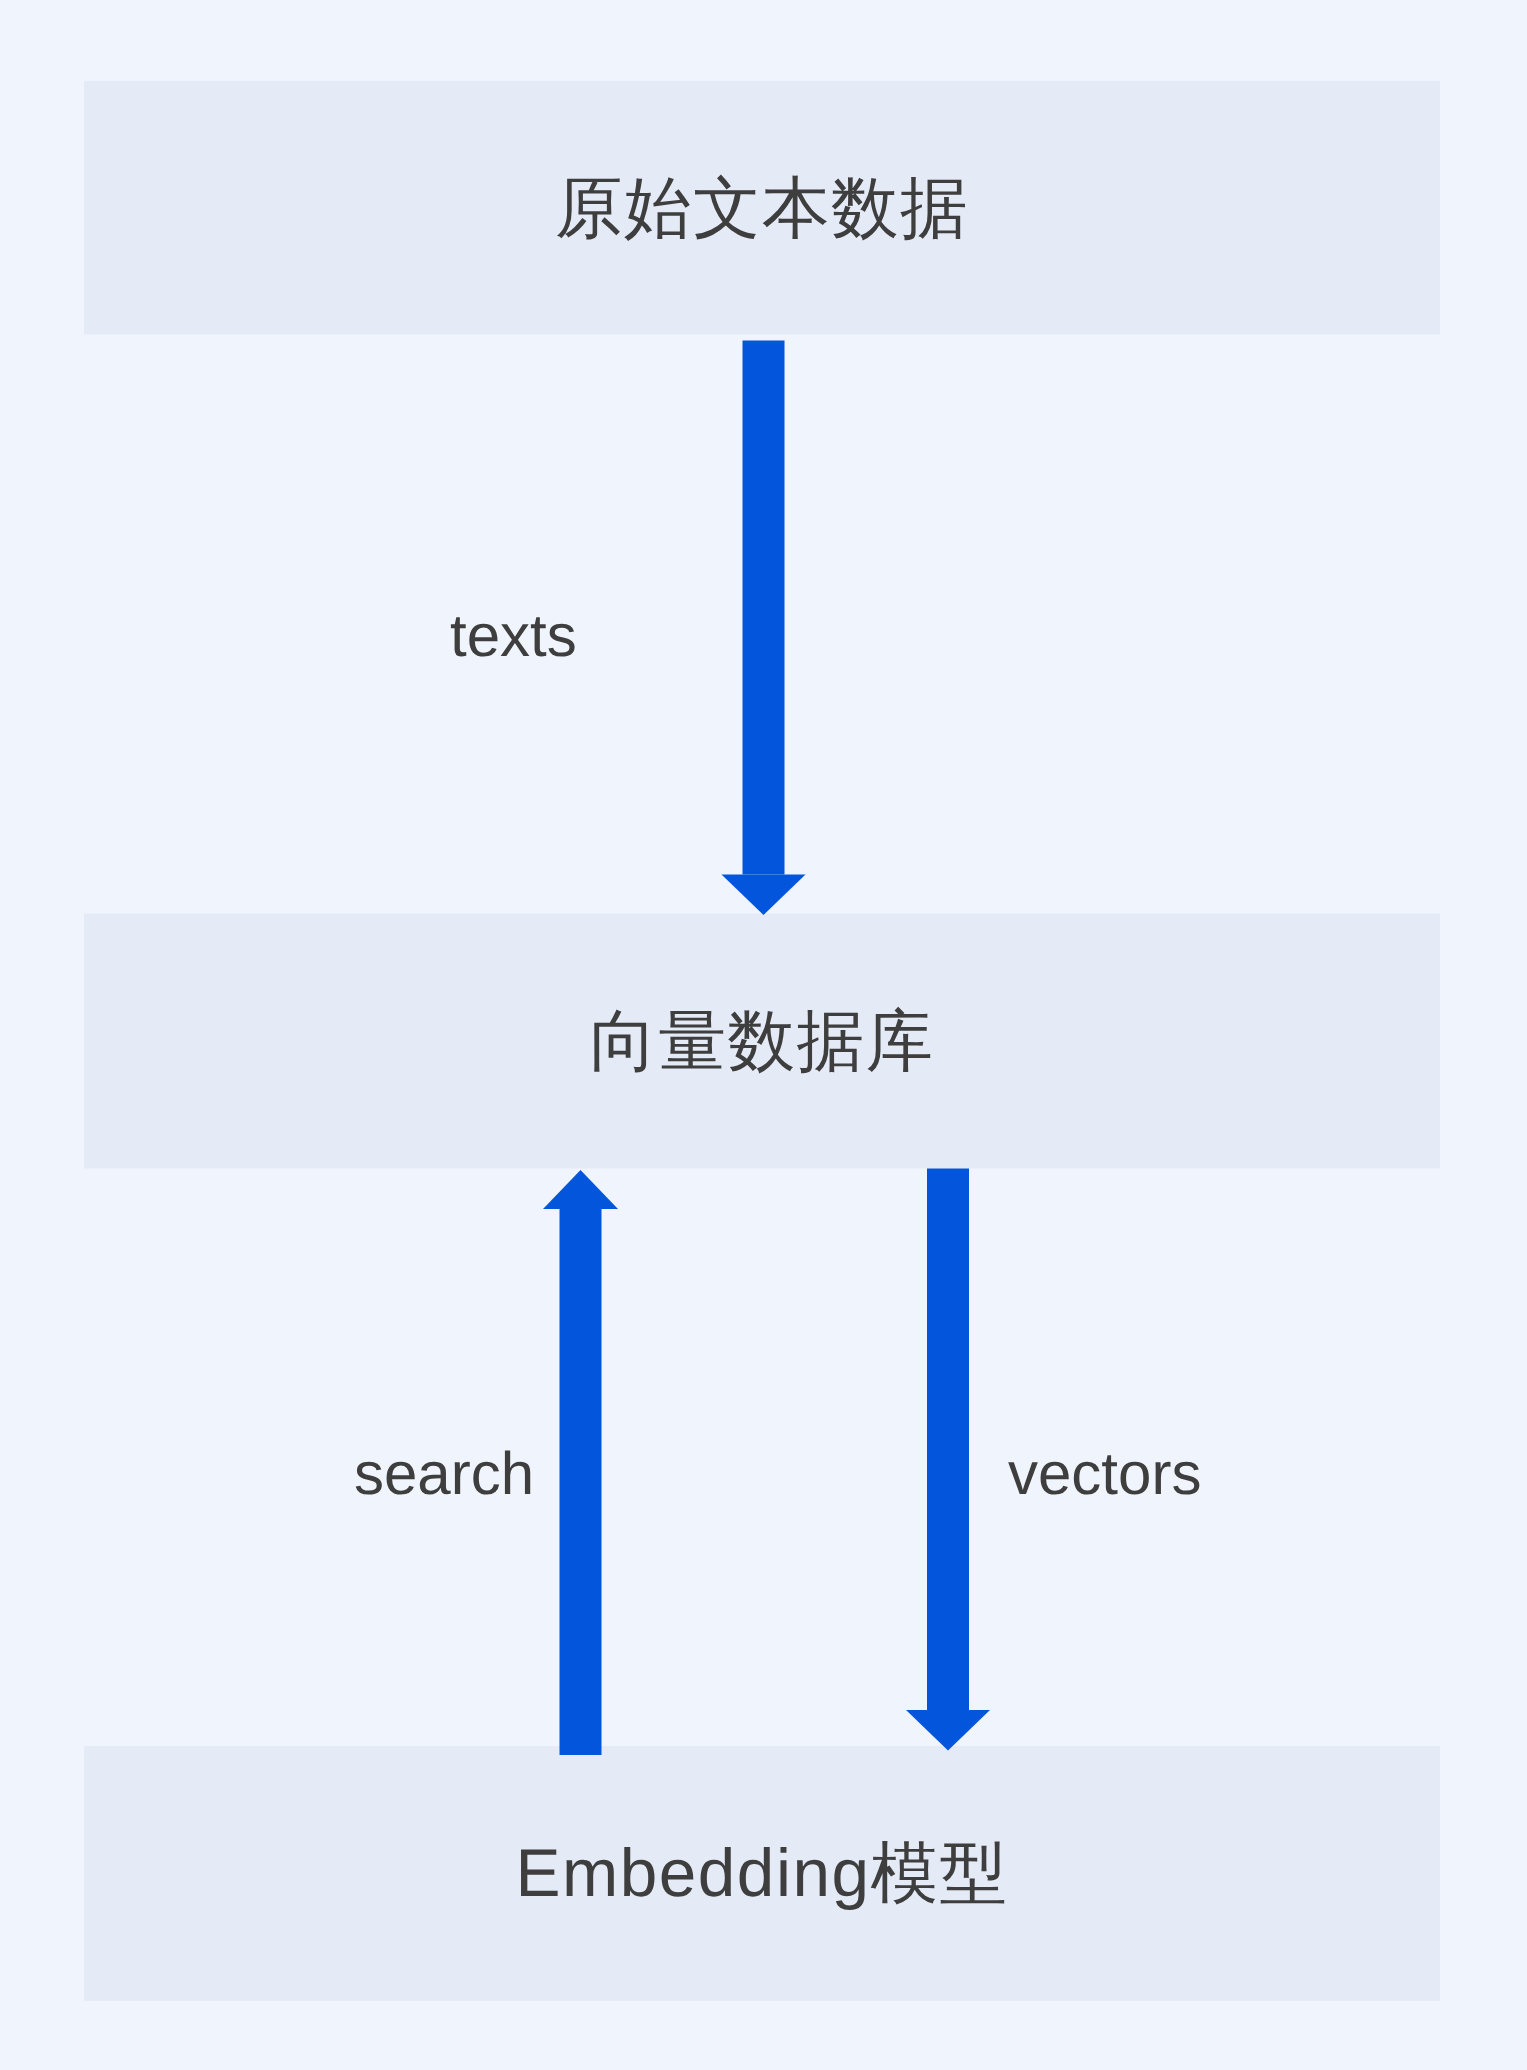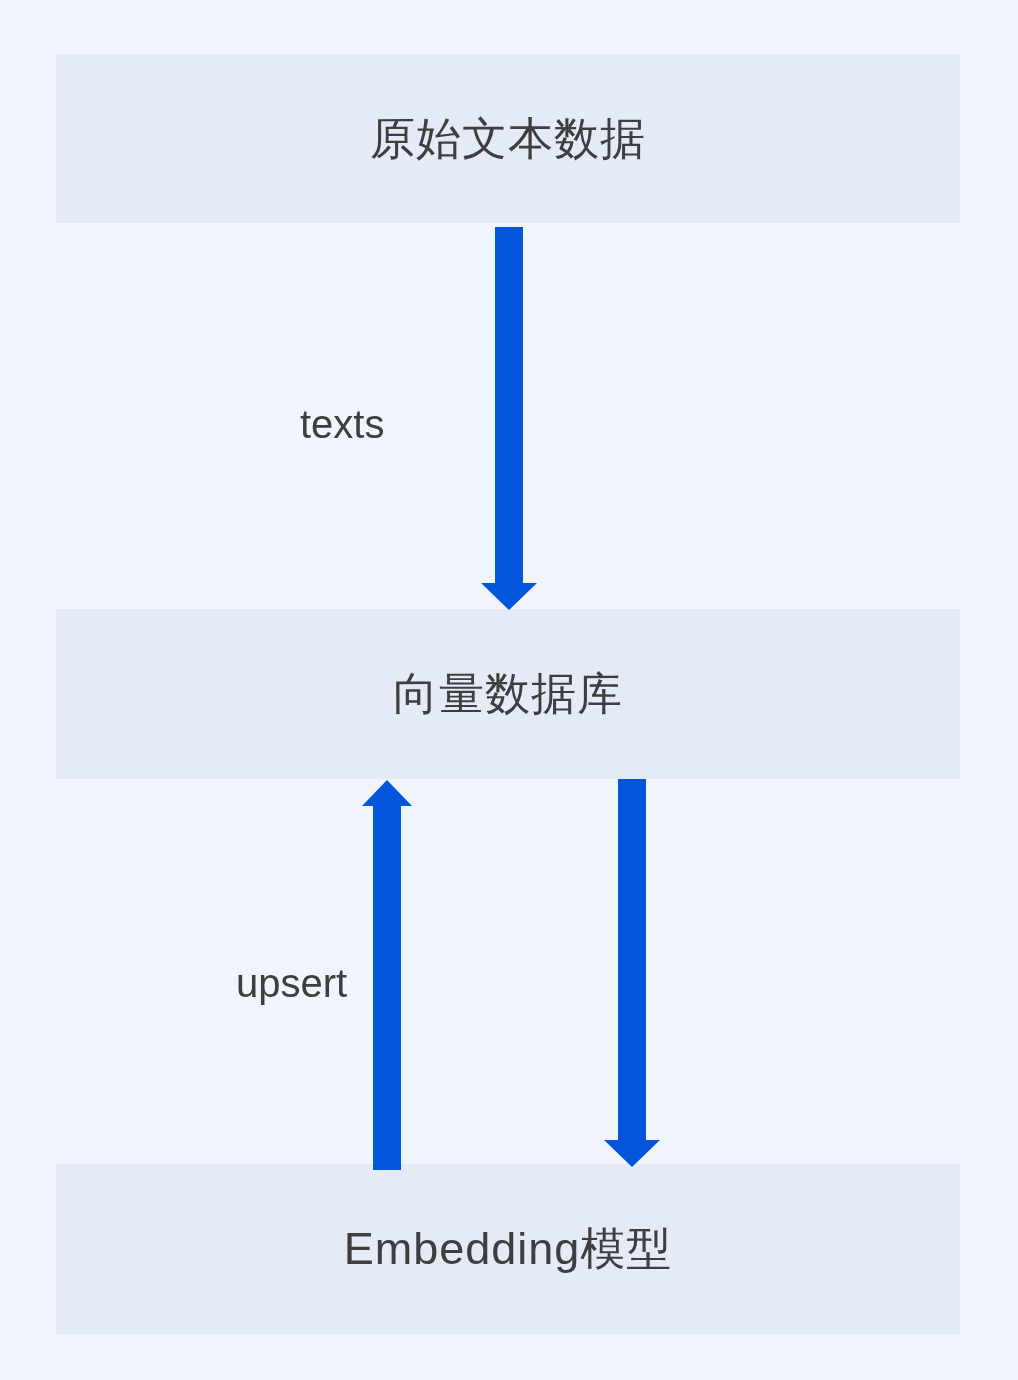--- a/index.html
+++ b/index.html
@@ -106,16 +106,17 @@
   </div>
 
   <div class="arrow arrow-vectors">
     <div class="shaft"></div>
     <div class="head-down"></div>
   </div>
 
   <span class="edge-label label-upsert">texts</span>
 
 
-  <span class="edge-label label-texts">upsert</span>
+  <span class="edge-label label-texts">search</span>
 
+  <span class="edge-label label-vectors">vectors</span>
 
 </div>
 
 </body></html>

